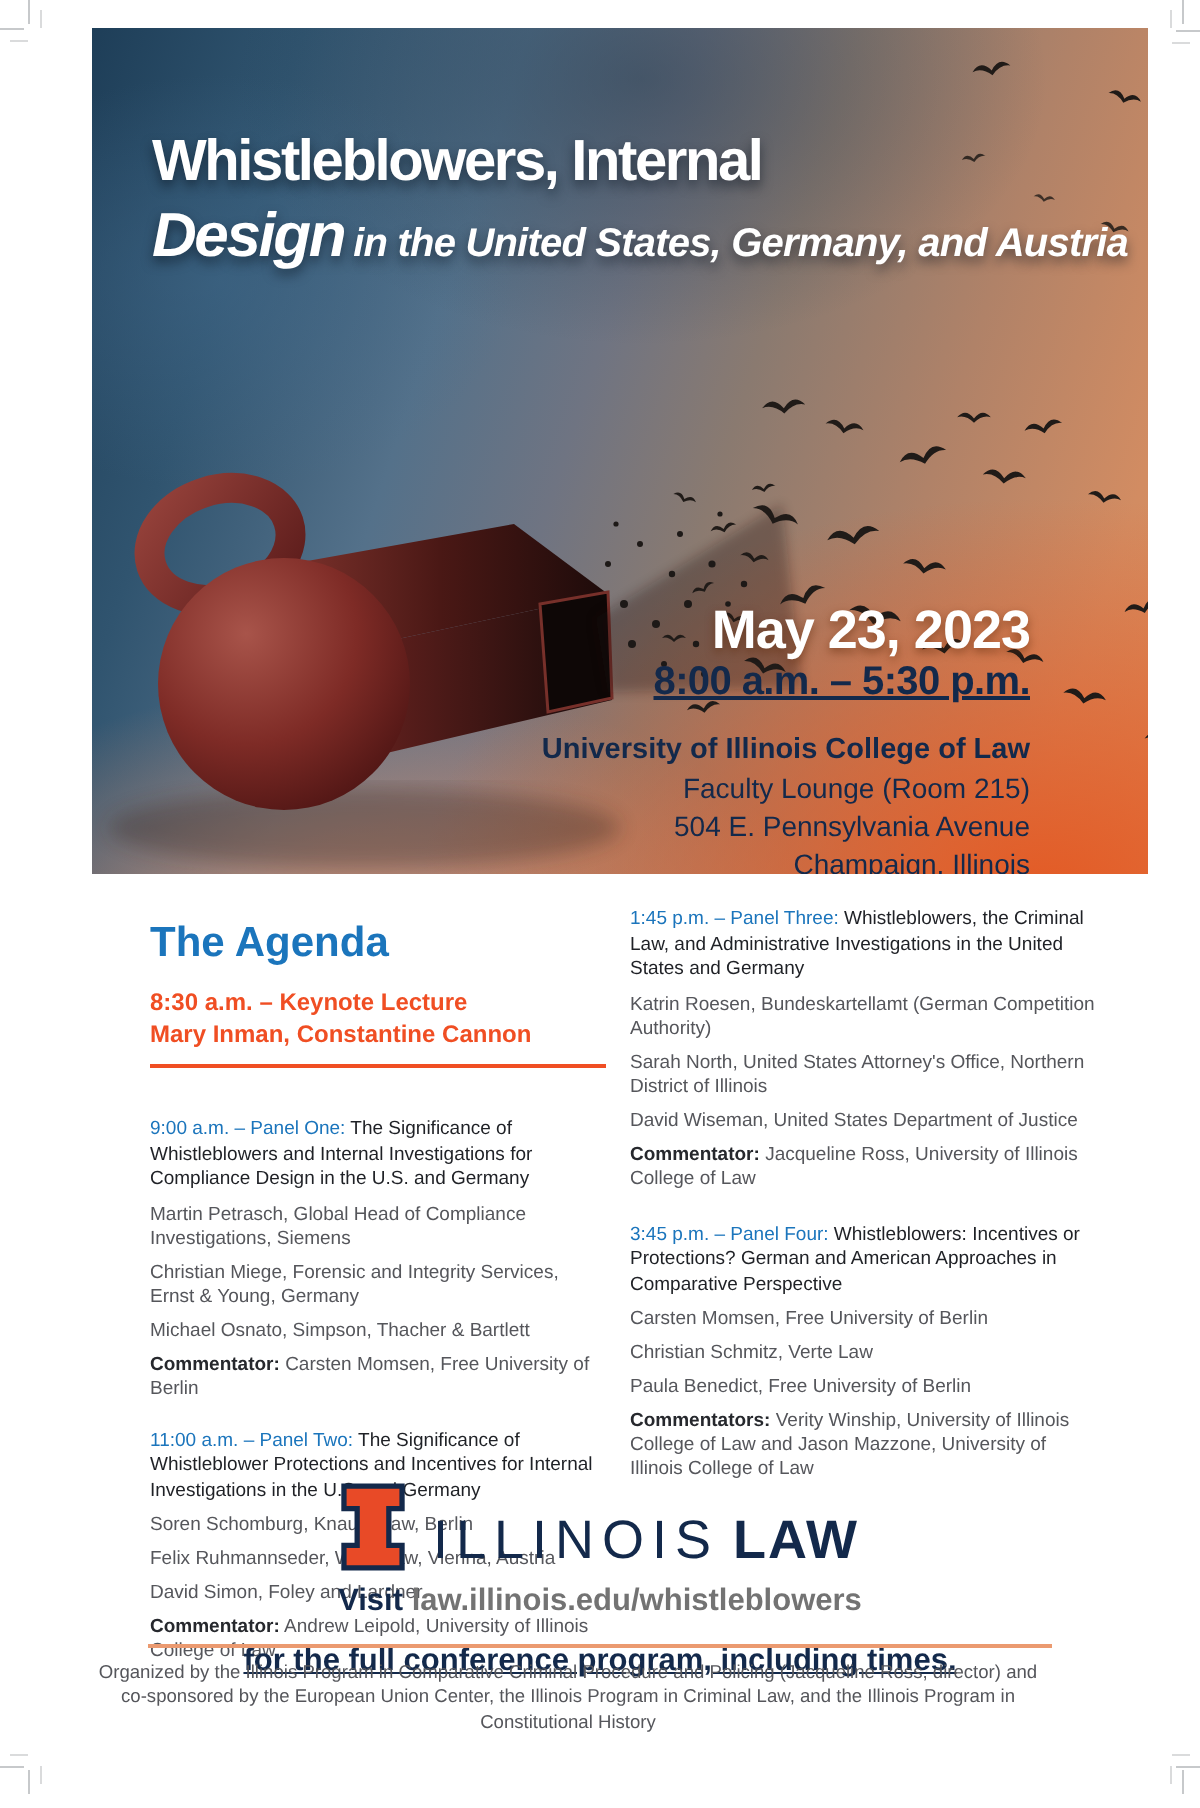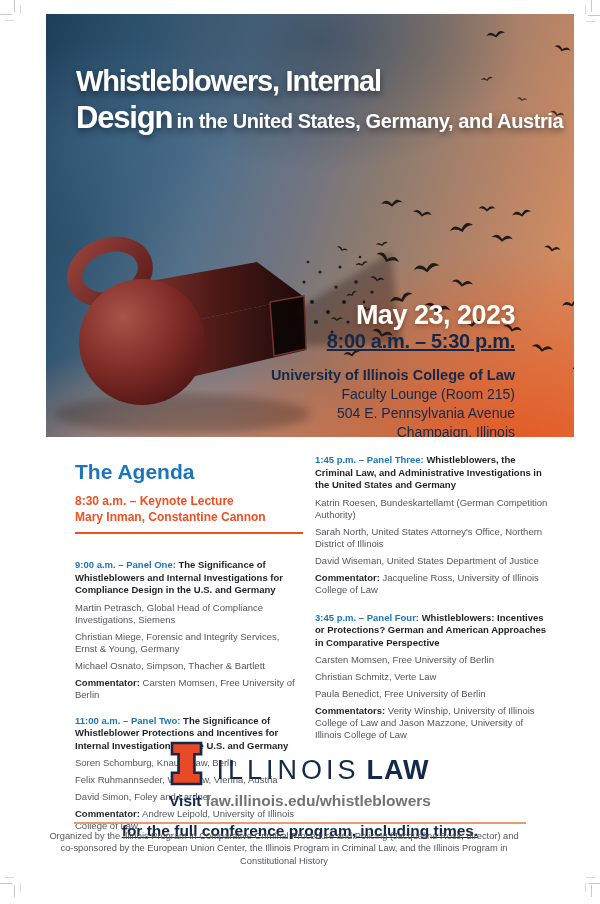--- a/index.html
+++ b/index.html
@@ -22,40 +22,40 @@
       radial-gradient(75% 55% at 25% 110%, rgba(236,150,108,.85) 0%, rgba(236,150,108,0) 60%),
       radial-gradient(55% 45% at 52% 6%, rgba(34,56,76,.5) 0%, rgba(34,56,76,0) 70%),
       radial-gradient(40% 35% at 12% 30%, rgba(70,110,145,.45) 0%, rgba(70,110,145,0) 70%),
       linear-gradient(108deg,#1e3e58 0%,#30546f 16%,#54718a 33%,#6f7482 46%,#8a7a70 58%,#b08268 74%,#d28c62 90%,#dc8e5e 100%);
     margin-left: 32px;
   }
   .hero-art{position:absolute;left:0;top:0;width:572px;height:423px;}
   .title{position:absolute;left:30px;top:50px;color:#fff;font-weight:bold;
          text-shadow:0 3px 6px rgba(8,16,28,.55);white-space:nowrap;}
   .t1{font-size:29px;line-height:35px;letter-spacing:-1.2px;}
-  .t3{margin-top:1px;}
+  .t3{margin-top:1px;font-style:italic;}
   .t3 .big{font-size:31px;letter-spacing:-1.2px;}
   .t3 .small{font-size:20px;letter-spacing:-.4px;}
   .when-where{position:absolute;right:59px;top:286px;text-align:right;}
   .date{font-size:27px;line-height:30px;font-weight:bold;color:#fff;
         letter-spacing:-.5px;text-shadow:0 2px 5px rgba(95,40,10,.55);}
   .time{font-size:20px;line-height:23px;font-weight:bold;color:#13294b;letter-spacing:-.3px;text-decoration:underline;}
   .venue{margin-top:13px;color:#13294b;font-size:14px;line-height:19px;}
   .venue .vname{font-weight:bold;font-size:14.5px;}
   
   .agenda{position:absolute;left:0;top:423px;width:572px;}
   .col{position:absolute;}
   .col.left{left:61px;top:23px;width:228px;}
   .col.right{left:301px;top:17px;width:234px;}
   .agenda h2{margin:0 0 9px;font-size:21px;line-height:24px;color:#1b75bc;font-weight:bold;}
   .keynote{color:#f04e23;font-weight:bold;font-size:12px;line-height:16px;}
   .orange-rule{border:none;border-top:2px solid #f04e23;margin:7px 0 0;width:100%;}
   .panel{margin-top:14px;}
   .panel:first-child{margin-top:0;}
-  .ph{margin:0;font-size:9.5px;line-height:12.5px;font-weight:bold;color:#1f2126;}
+  .ph{margin:0;font-size:9.5px;line-height:12.5px;font-weight:normal;color:#1f2126;}
   .lead{color:#1b75bc;}
   .spk{margin:5px 0 0;font-size:9.5px;line-height:12px;color:#55565b;}
   .cl{font-weight:bold;color:#26282d;}
   
   .logo-row{position:absolute;left:0;top:722px;width:572px;height:50px;
             display:flex;justify-content:center;align-items:flex-end;gap:13px;}
   .logo-illinois{font-size:27px;color:#13294b;letter-spacing:4px;}
   .logo-law{font-size:27px;color:#13294b;font-weight:bold;letter-spacing:1px;margin-left:-6px;}
   .visit{position:absolute;left:0;top:779px;width:572px;text-align:center;
          font-weight:bold;font-size:15.5px;line-height:15.5px;}

